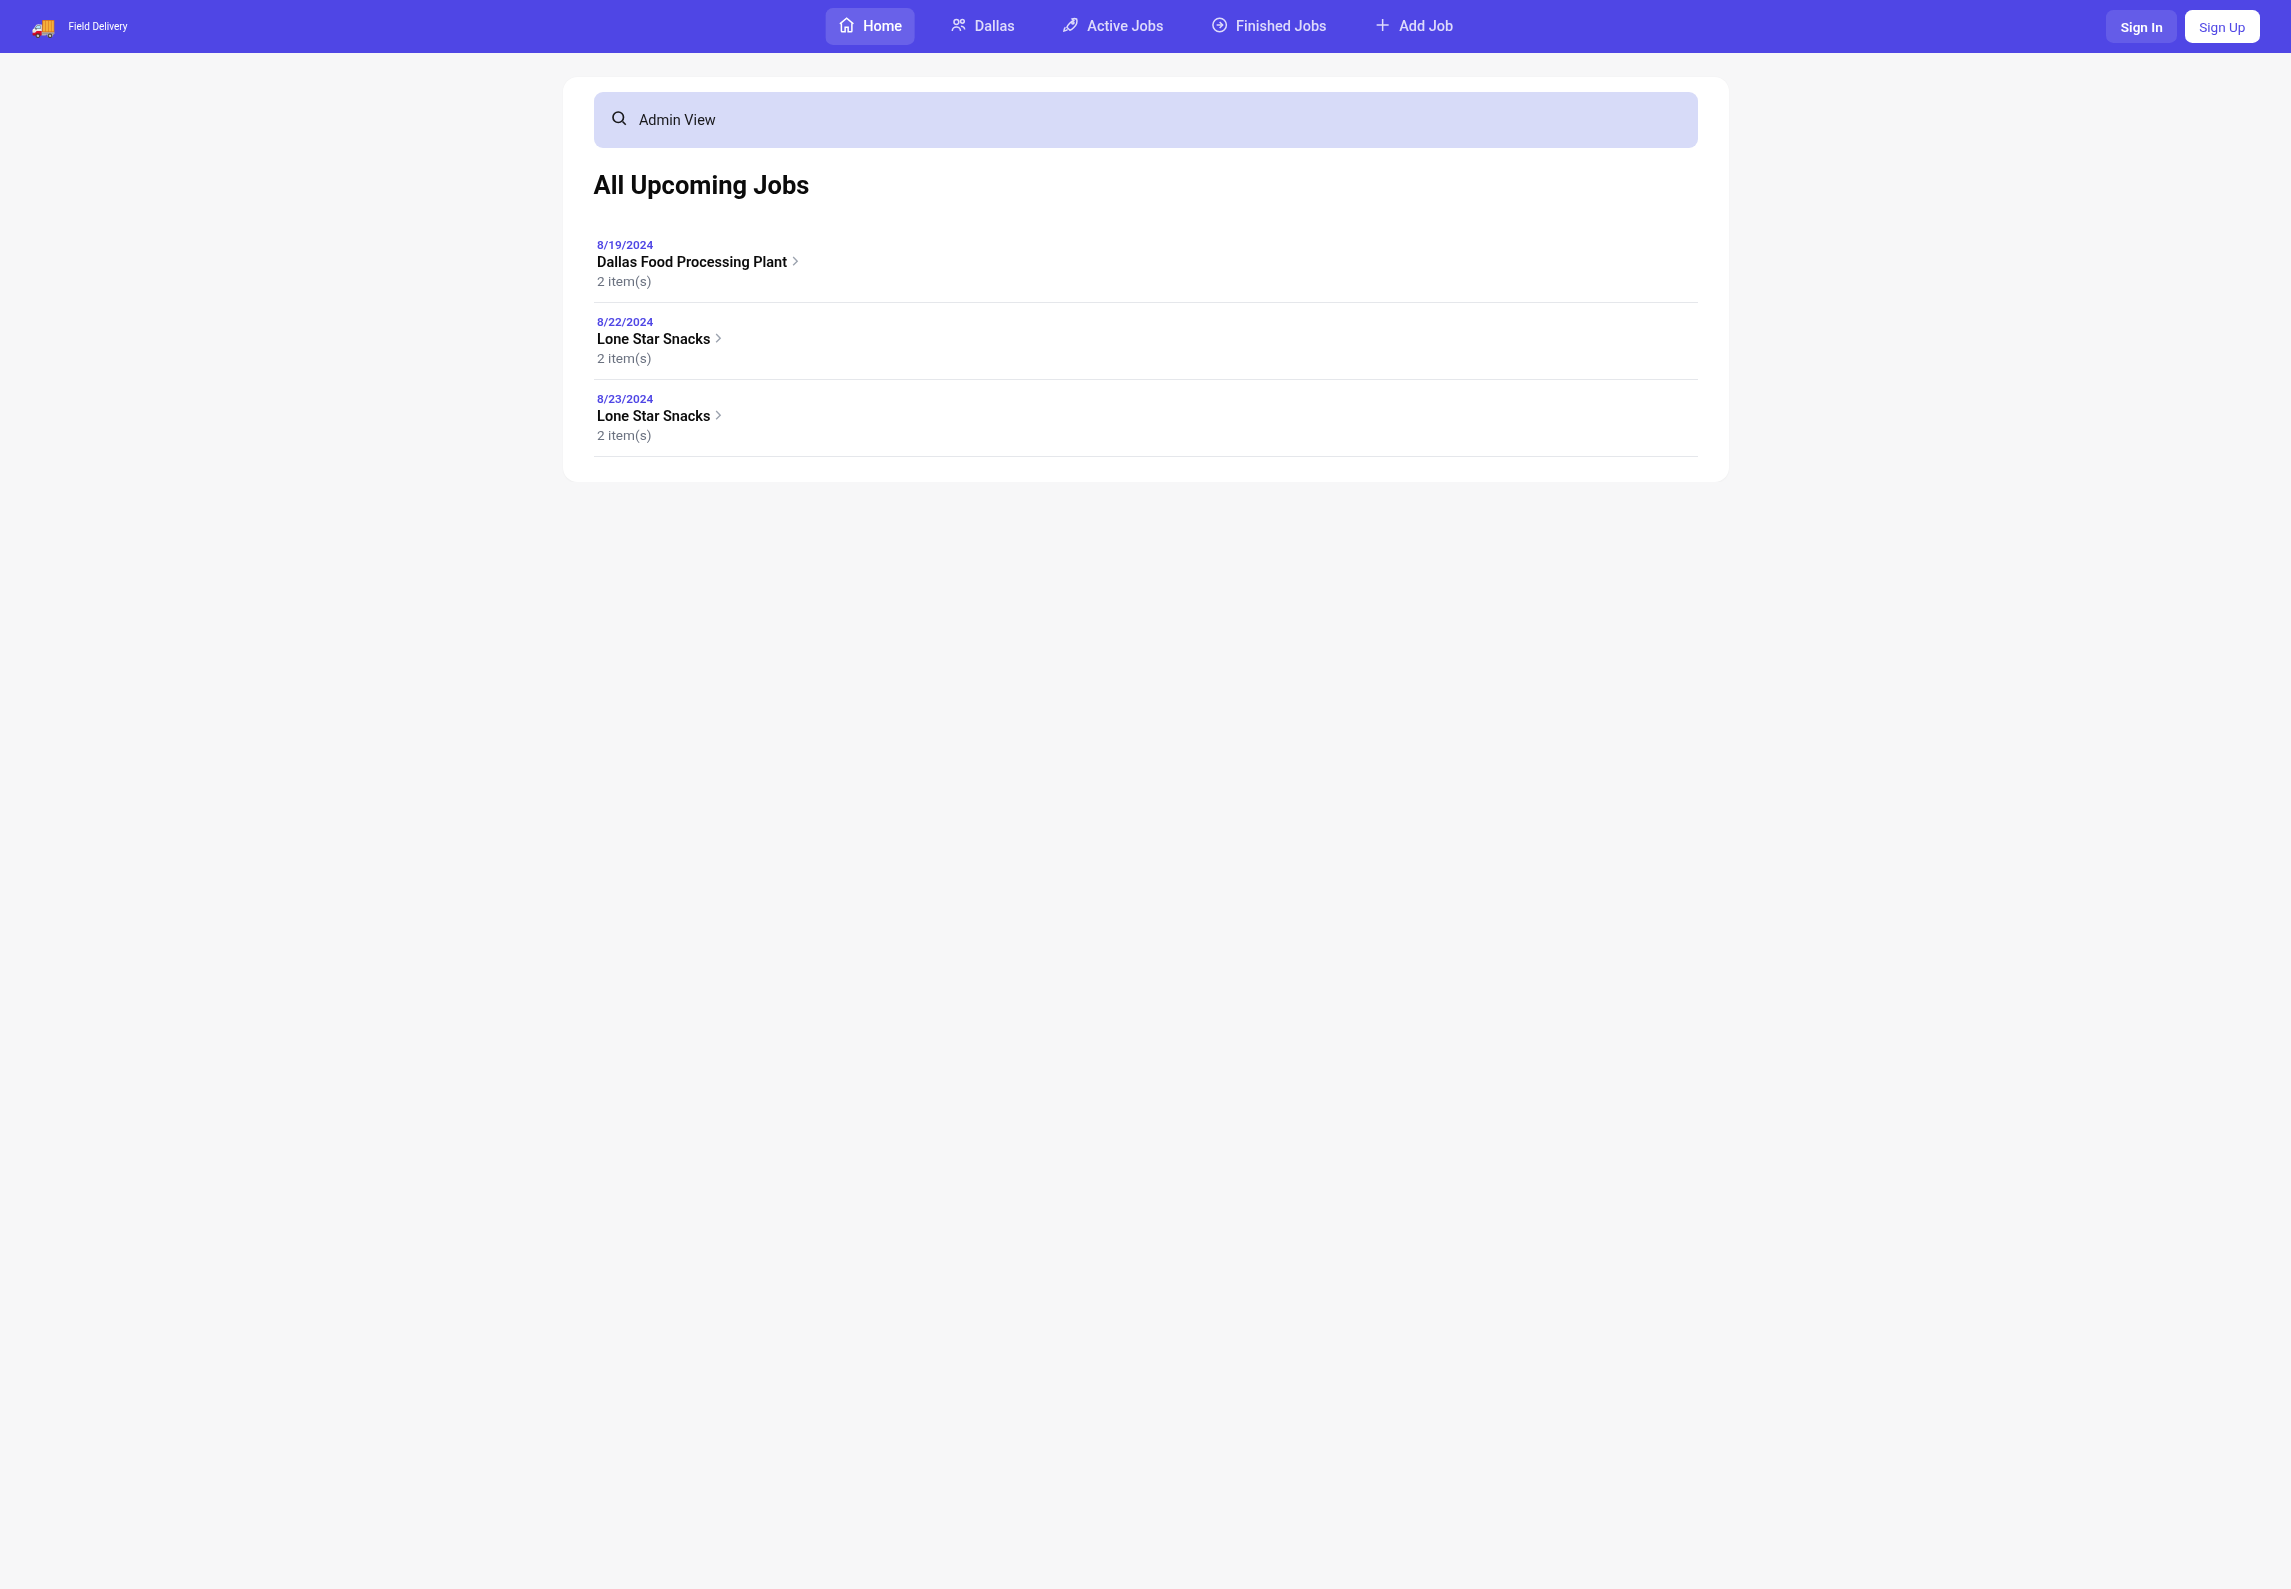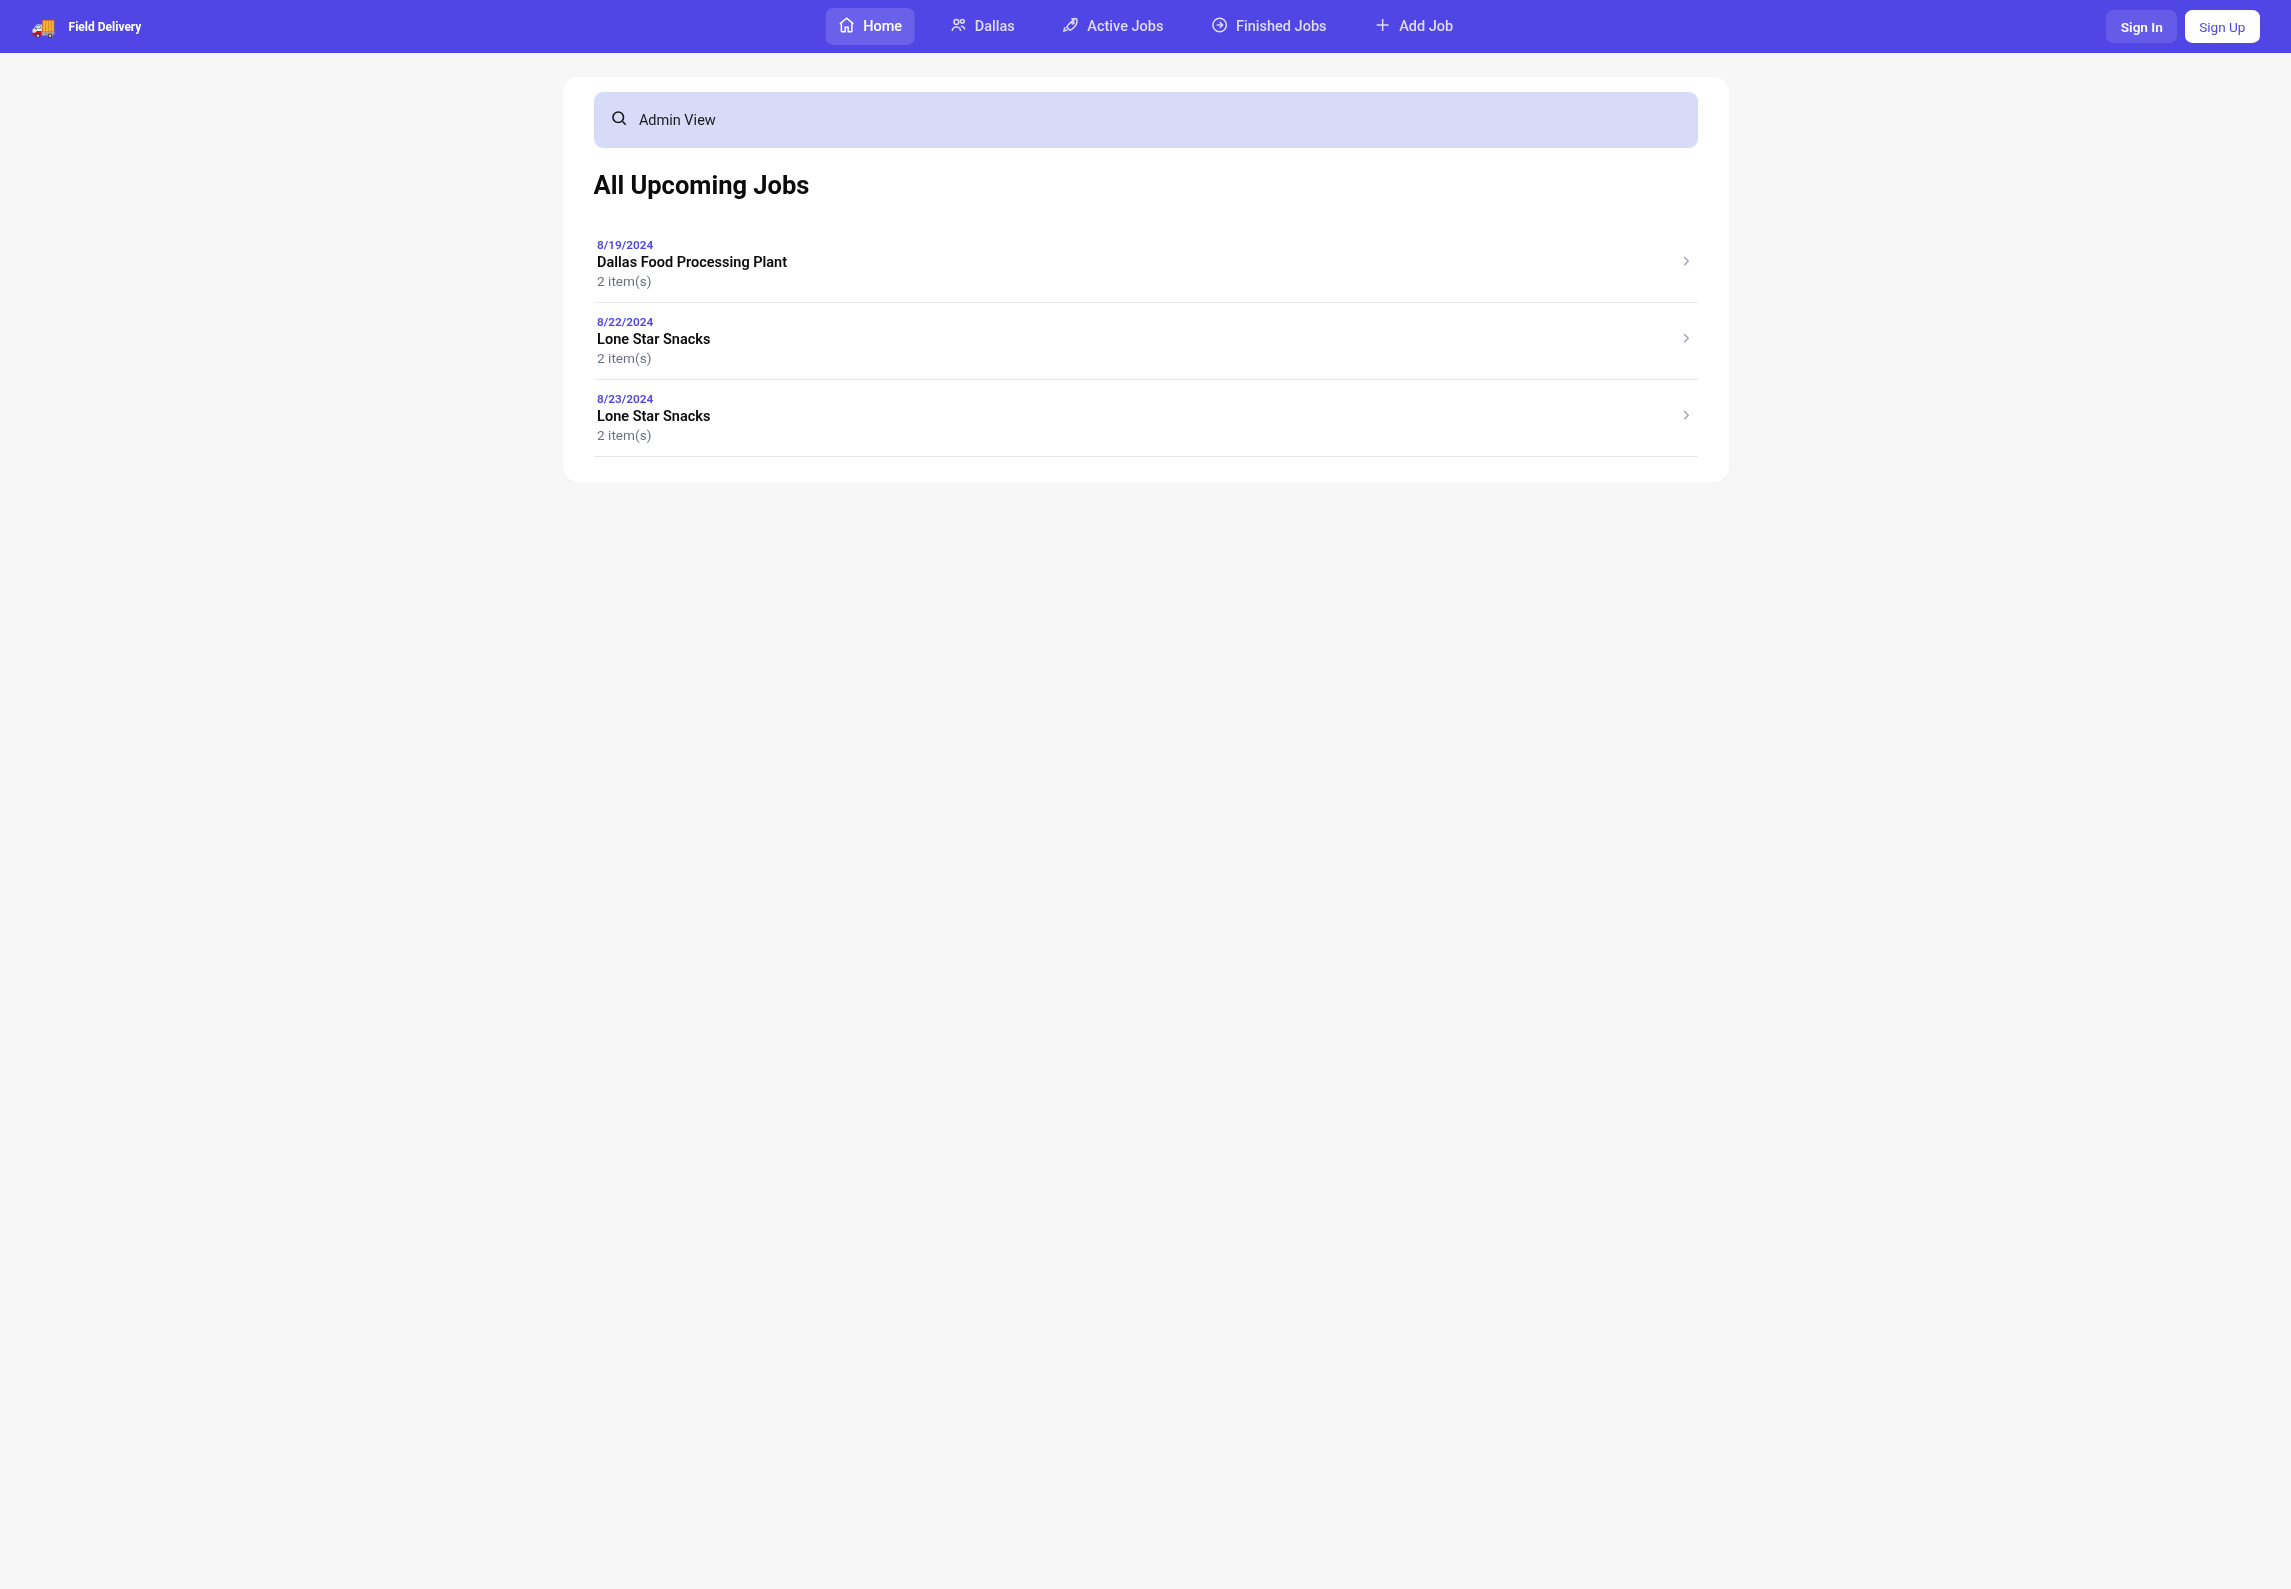--- a/index.html
+++ b/index.html
@@ -22,22 +22,22 @@
     .nav-left {
       display: flex;
       align-items: center;
       gap: 12.7px;
     }
     .logo-emoji {
       font-size: 20px;
     }
     .app-title {
       color: #ffffff;
-      font-size: 12px;
-      font-weight: 700;
+      font-size: 10px;
+      font-weight: 400;
     }
     .nav-center {
       display: flex;
       align-items: center;
       gap: 22px;
       position: absolute;
       left: 50%;
       transform: translateX(-50%);
     }
     .nav-item {
@@ -123,21 +123,20 @@
       margin-top: 22px;
       margin-bottom: 25.5px;
     }
     .job-list {
       display: flex;
       flex-direction: column;
     }
     .job-item {
       display: flex;
       align-items: center;
-      justify-content: space-between;
       padding: 12.7px 3.6px;
       border-bottom: 0.9px solid #e5e7eb;
       cursor: pointer;
     }
     .job-info {
       display: flex;
       flex-direction: column;
       gap: 1.8px;
     }
     .job-date {

